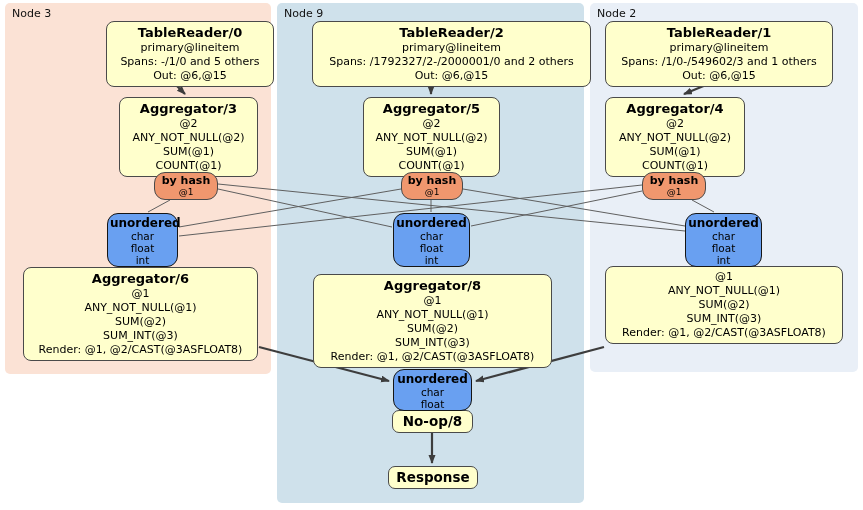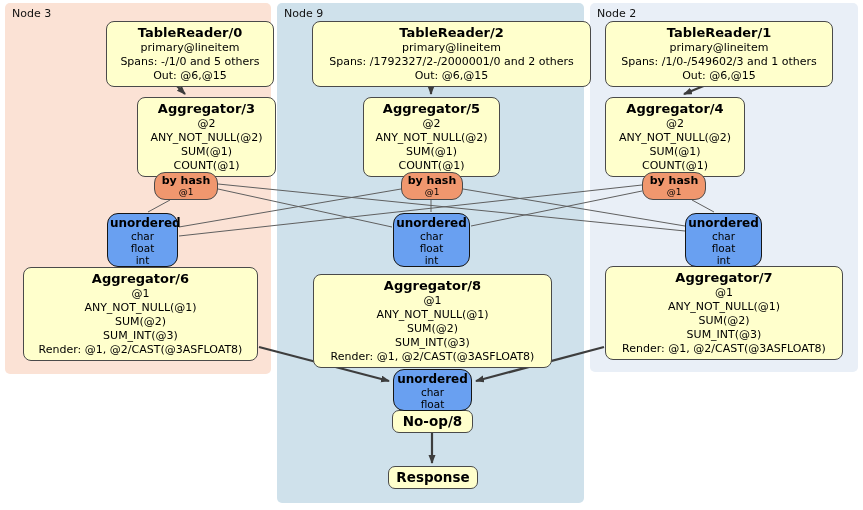--- a/index.html
+++ b/index.html
@@ -81,21 +81,21 @@
     <line class="thick" x1="604" y1="347" x2="476" y2="381" marker-end="url(#arrow)"></line>
     <line class="thick" x1="432" y1="432" x2="432" y2="463" marker-end="url(#arrow)"></line>
   </svg>
 
   <div class="box" style="left:90px;top:21px;width:168px;margin-left:16px;">
     <div class="proc-title">TableReader/0</div>
     <div class="proc-line">primary@lineitem</div>
     <div class="proc-line">Spans: -/1/0 and 5 others</div>
     <div class="proc-line">Out: @6,@15</div>
   </div>
-  <div class="box" style="left:119px;top:97px;width:139px;margin-left:18px;">
+  <div class="box" style="left:119px;top:97px;width:139px;">
     <div class="proc-title">Aggregator/3</div>
     <div class="proc-line">@2</div>
     <div class="proc-line">ANY_NOT_NULL(@2)</div>
     <div class="proc-line">SUM(@1)</div>
     <div class="proc-line">COUNT(@1)</div>
   </div>
   <div class="router" style="left:154px;top:172px;width:64px;height:28px;">
     <div class="router-title">by hash</div>
     <div class="router-detail">@1</div>
   </div>
@@ -174,21 +174,20 @@
     <div class="router-title">by hash</div>
     <div class="router-detail">@1</div>
   </div>
   <div class="sync" style="left:685px;top:213px;width:77px;height:54px;">
     <div class="sync-title">unordered</div>
     <div class="sync-line">char</div>
     <div class="sync-line">float</div>
     <div class="sync-line">int</div>
   </div>
   <div class="box" style="left:605px;top:266px;width:238px;">
-    <div class="proc-title">Aggregator/7</div>
     <div class="proc-line">@1</div>
     <div class="proc-line">ANY_NOT_NULL(@1)</div>
     <div class="proc-line">SUM(@2)</div>
     <div class="proc-line">SUM_INT(@3)</div>
     <div class="proc-line">Render: @1, @2/CAST(@3ASFLOAT8)</div>
   </div>
 
 </div>
 
 </body></html>

